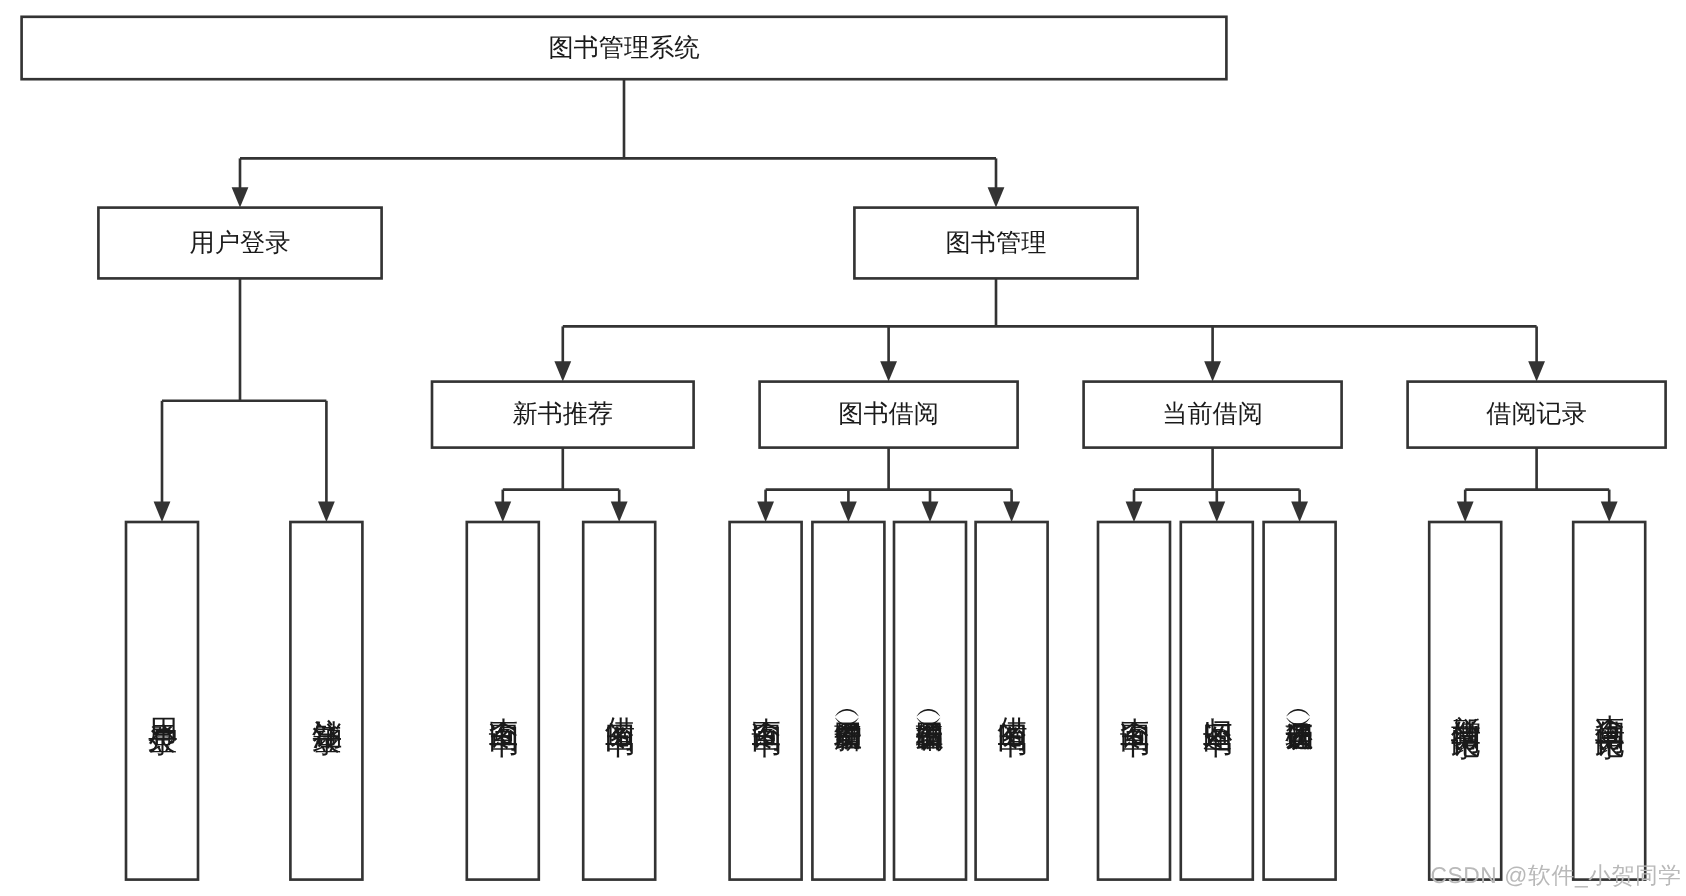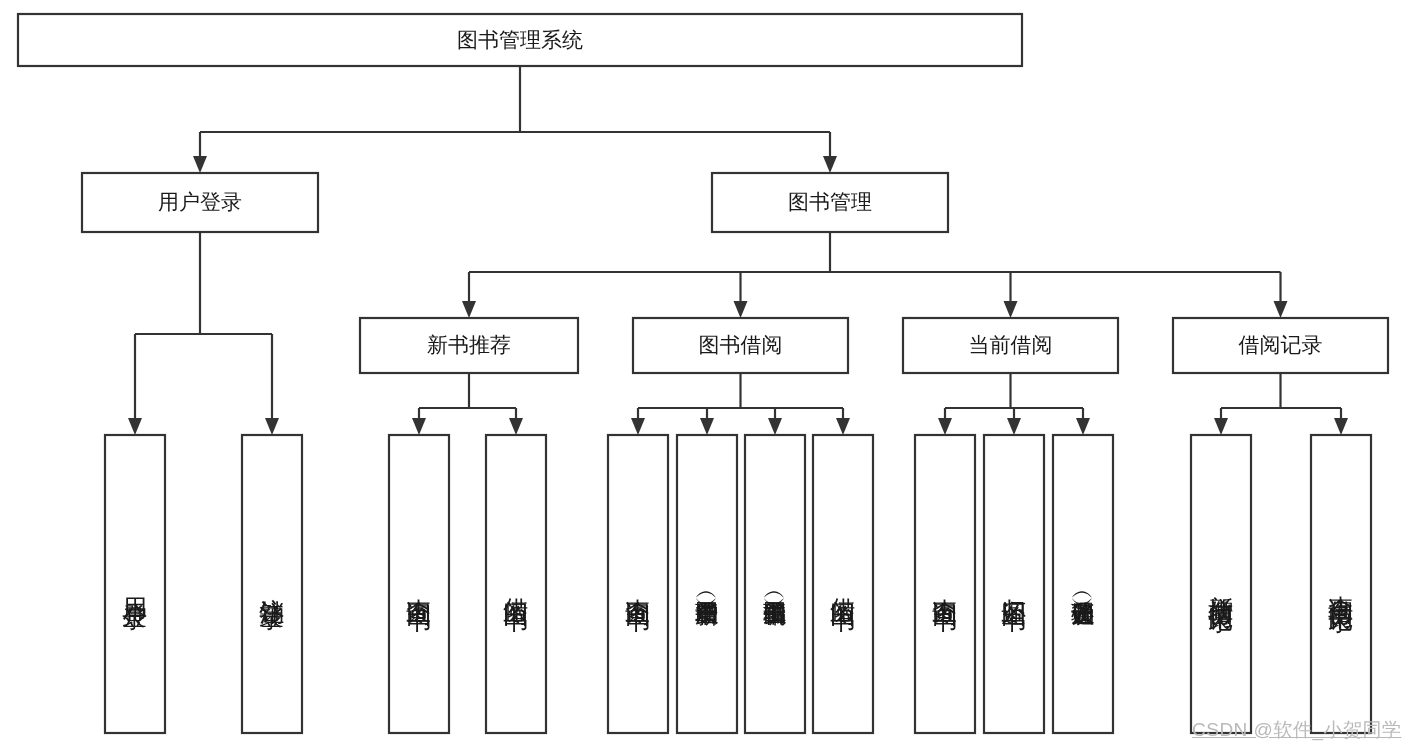--- a/index.html
+++ b/index.html
@@ -66,21 +66,20 @@
     pointer-events: none;
     user-select: none;
   }
   .watermark {
     position: absolute;
     font-family: "Liberation Sans", "DejaVu Sans", sans-serif;
     font-size: 19px;
     color: #b9b9b9;
     white-space: nowrap;
     letter-spacing: 0.5px;
-    text-decoration: underline;
   }
 </style>
 </head>
 <body>
 
 <div id="diagram-root">
 
   <svg id="tree-svg" viewBox="0 0 1405 747">
     <g id="connectors-layer">
         <line x1="520" y1="66" x2="520" y2="132" class="connector"></line>

